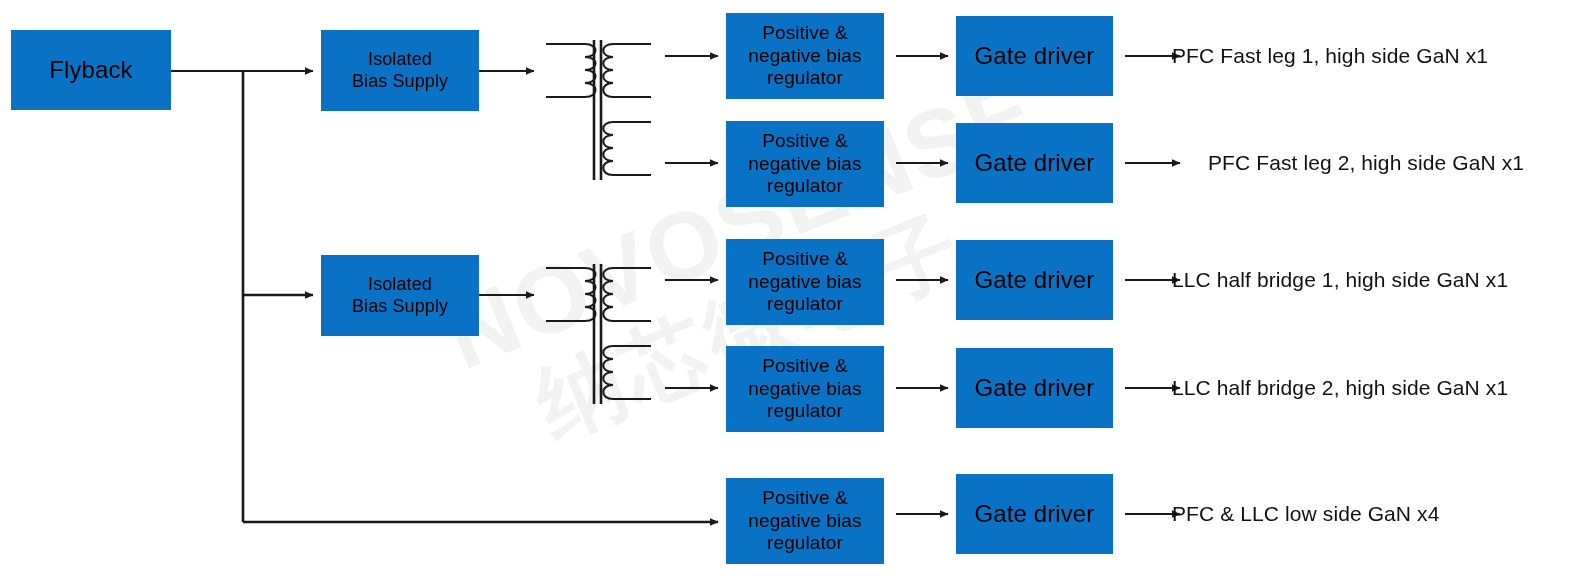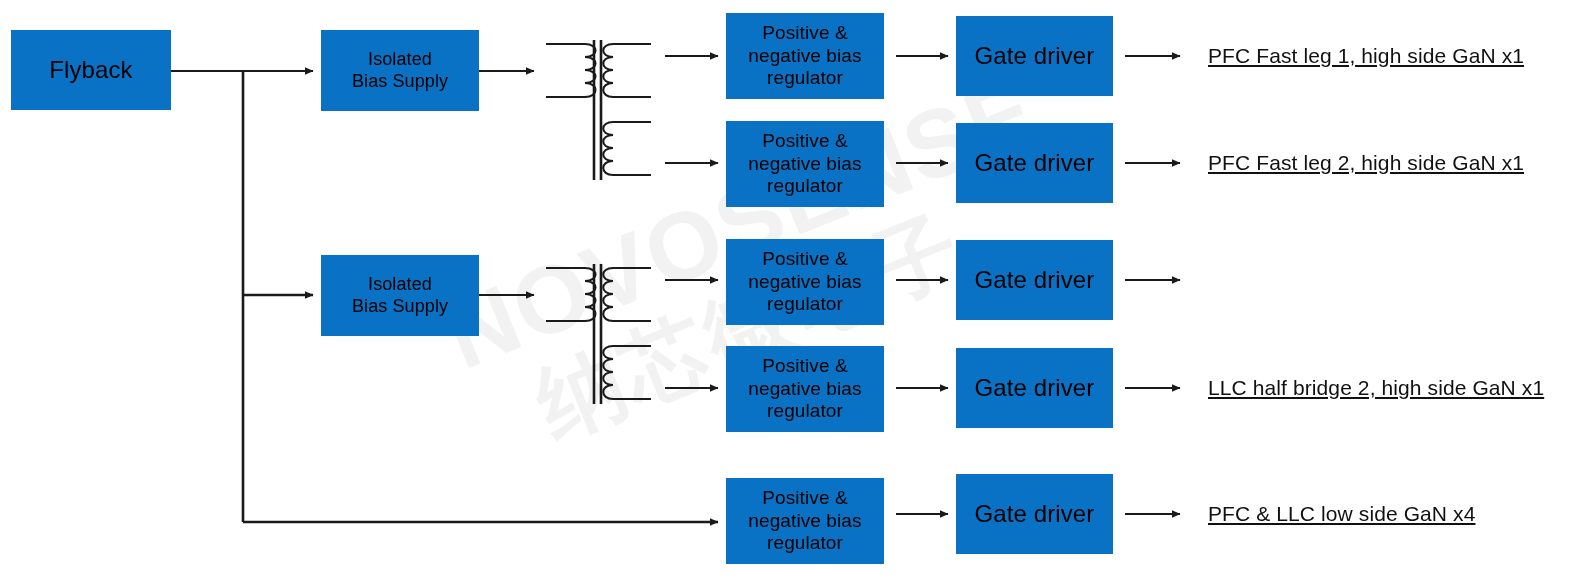--- a/index.html
+++ b/index.html
@@ -57,28 +57,27 @@
   .box-flyback      { left: 11px;  top: 30px;  width: 160px; height: 80px; font-size: 24px; }
   .box-ibs          { left: 321px; width: 158px; height: 81px; font-size: 18px; }
   .box-ibs-1        { top: 30px; }
   .box-ibs-2        { top: 255px; }
   .box-reg          { left: 726px; width: 158px; font-size: 19px; }
   .box-gd           { left: 956px; width: 157px; height: 80px; font-size: 24px; }
 
   
   .out-label {
     position: absolute;
-    left: 1208px;
+    left: 1172px;
     color: #111111;
     font-size: 21px;
     white-space: nowrap;
     z-index: 3;
     transform: translateY(-50%);
     letter-spacing: 0.1px;
-    text-decoration: underline;
   }
 </style>
 </head>
 <body>
 
 <div id="diagram-root">
 
   <svg id="watermark" viewBox="0 0 1589 579" xmlns="http://www.w3.org/2000/svg">
     <g transform="translate(760,270) rotate(-22)" opacity="1">
       <text x="0" y="-18" text-anchor="middle" font-family="Liberation Sans, sans-serif" font-size="96" font-weight="bold" fill="#F2F2F2" letter-spacing="2">NOVOSENSE</text>
@@ -212,30 +211,31 @@
   <div class="out-label" style="top:56px;">PFC Fast leg 1, high side GaN x1</div>
 
   <div class="node-box box-reg" style="top:121px;height:86px;">
     <span class="node-label">Positive &amp;
 negative bias
 regulator</span>
   </div>
   <div class="node-box box-gd" style="top:123px;">
     <span class="node-label">Gate driver</span>
   </div>
-  <div class="out-label" style="top:163px;">PFC Fast leg 2, high side GaN x1</div>
+  <div class="out-label" style="top:163px;margin-left:36px;">PFC Fast leg 2, high side GaN x1</div>
 
   <div class="node-box box-reg" style="top:239px;height:86px;">
     <span class="node-label">Positive &amp;
 negative bias
 regulator</span>
   </div>
   <div class="node-box box-gd" style="top:240px;">
     <span class="node-label">Gate driver</span>
   </div>
+  <div class="out-label" style="top:280px;">LLC half bridge 1, high side GaN x1</div>
 
   <div class="node-box box-reg" style="top:346px;height:86px;">
     <span class="node-label">Positive &amp;
 negative bias
 regulator</span>
   </div>
   <div class="node-box box-gd" style="top:348px;">
     <span class="node-label">Gate driver</span>
   </div>
   <div class="out-label" style="top:388px;">LLC half bridge 2, high side GaN x1</div>

